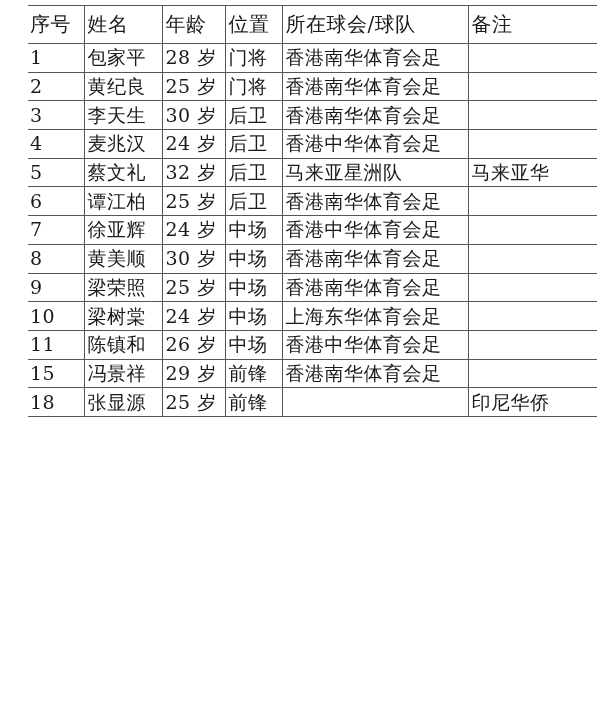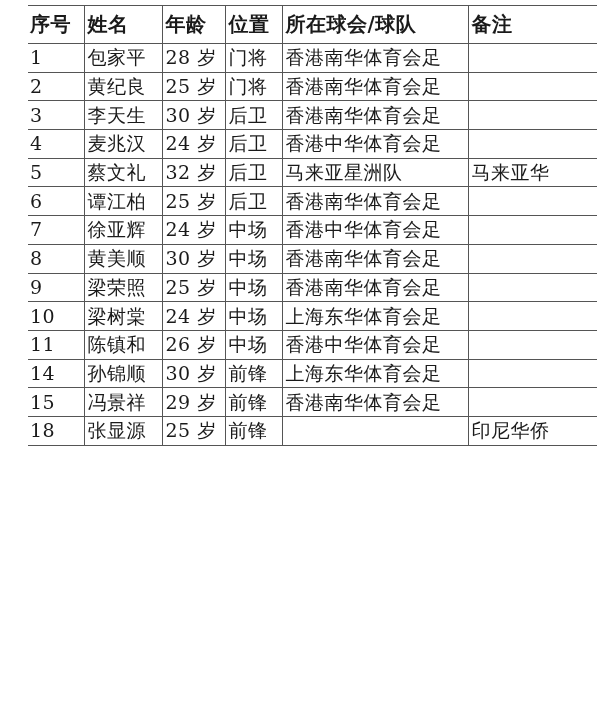--- a/index.html
+++ b/index.html
@@ -5,21 +5,21 @@
   html, body { margin:0; padding:0; background:#ffffff; }
   body { width:600px; height:718px; position:relative; overflow:hidden;
          font-family: "DejaVu Serif", "Liberation Serif", serif; color:#1a1a1a; }
   table { position:absolute; left:28px; top:5px; border-collapse:collapse; table-layout:fixed; width:569px; }
   col.c1 { width:56px; } col.c2 { width:78px; } col.c3 { width:63px; }
   col.c4 { width:57px; } col.c5 { width:186px; } col.c6 { width:129px; }
   th, td { border-top:1.5px solid #555; border-bottom:1.5px solid #555; border-left:1.5px solid #555;
            font-weight:normal; text-align:left; padding:0 0 0 3px; white-space:nowrap; overflow:hidden;
            font-size:19px; letter-spacing:0.5px; }
   th:first-child, td:first-child { border-left:none; padding-left:2px; }
-  thead th { height:37px; font-size:20px;font-weight:bold; }
+  thead th { height:37px; font-size:20px; }
   tbody td { height:27.7px; line-height:27px; }
 </style>
 </head>
 <body>
 
 <table>
   <colgroup>
       <col class="c1">
       <col class="c2">
       <col class="c3">
@@ -120,28 +120,20 @@
       </tr>
       <tr>
         <td>11</td>
         <td>陈镇和</td>
         <td>26 岁</td>
         <td>中场</td>
         <td>香港中华体育会足</td>
         <td></td>
       </tr>
       <tr>
-        <td>14</td>
-        <td>孙锦顺</td>
-        <td>30 岁</td>
-        <td>前锋</td>
-        <td>上海东华体育会足</td>
-        <td></td>
-      </tr>
-      <tr>
         <td>15</td>
         <td>冯景祥</td>
         <td>29 岁</td>
         <td>前锋</td>
         <td>香港南华体育会足</td>
         <td></td>
       </tr>
       <tr>
         <td>18</td>
         <td>张显源</td>

